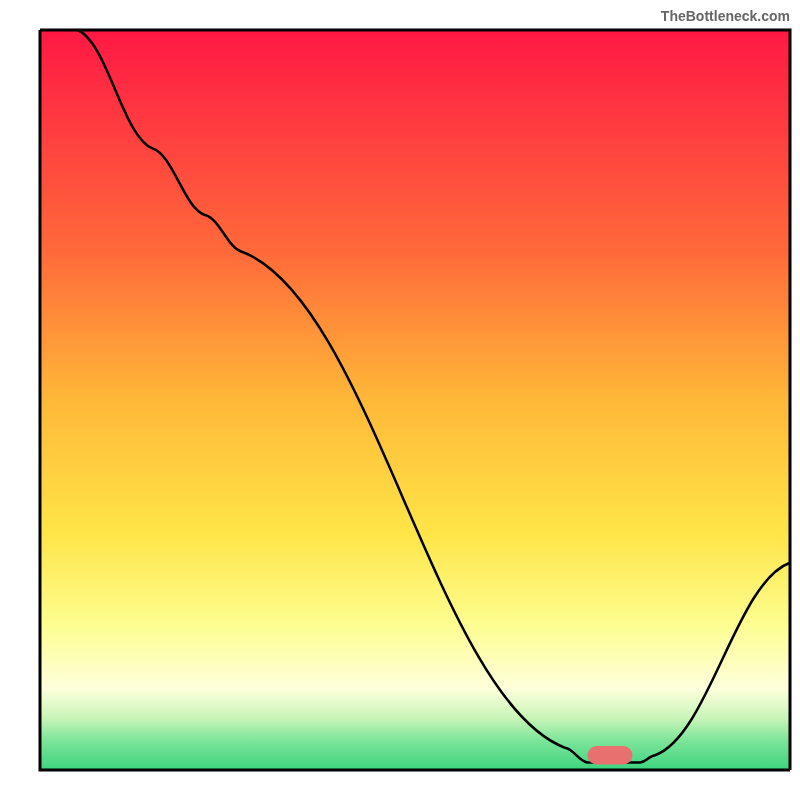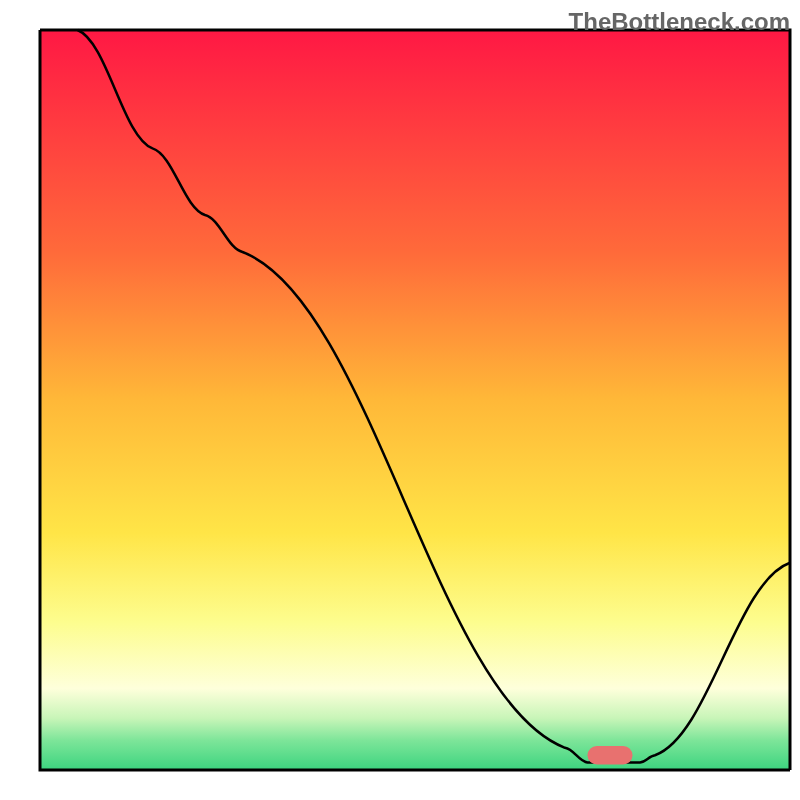--- a/index.html
+++ b/index.html
@@ -13,21 +13,21 @@
     }
     .chart-container {
       position: relative;
       width: 800px;
       height: 800px;
     }
     .watermark {
       position: absolute;
       top: 8px;
       right: 10px;
-      font-size: 24px;
+      font-size: 14px;
       font-weight: bold;
       color: #666;
       z-index: 10;
     }
     svg {
       display: block;
     }
   </style>
 </head>
 <body>

